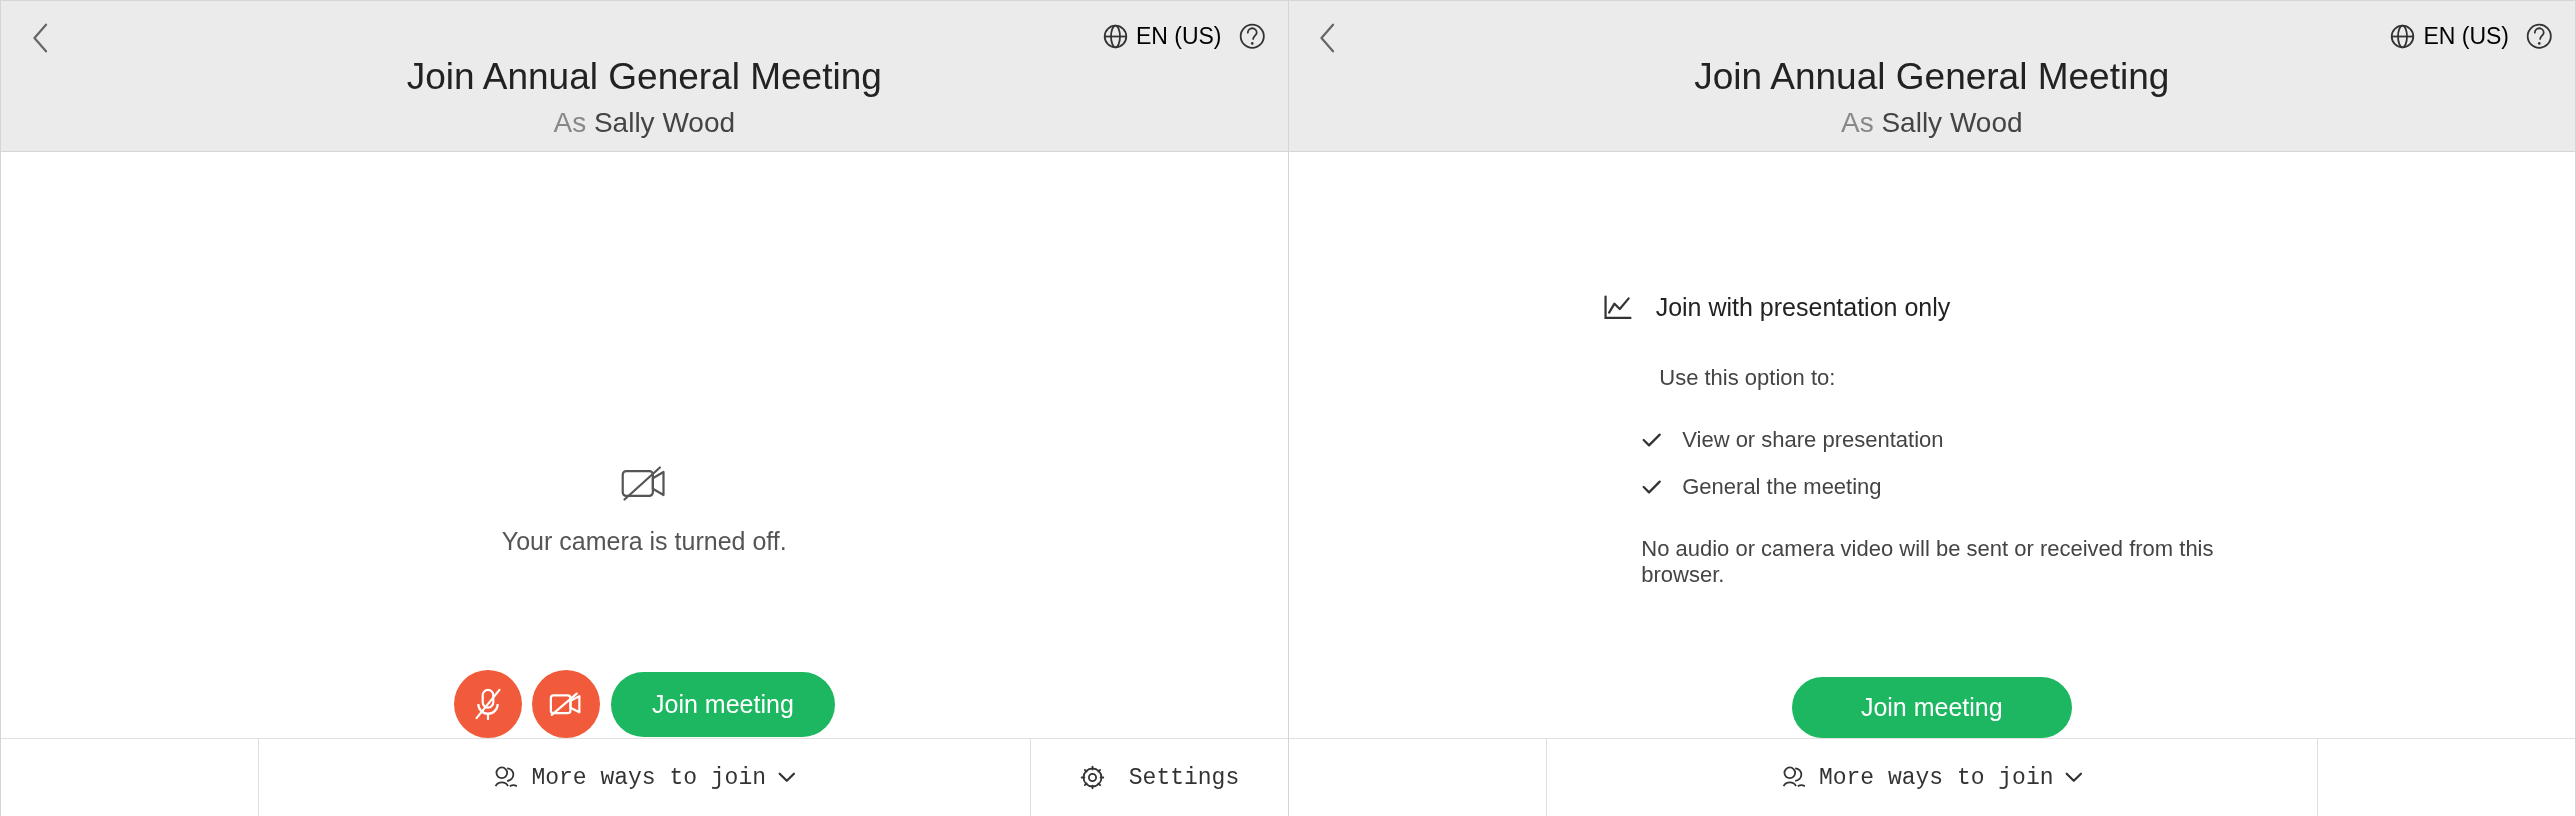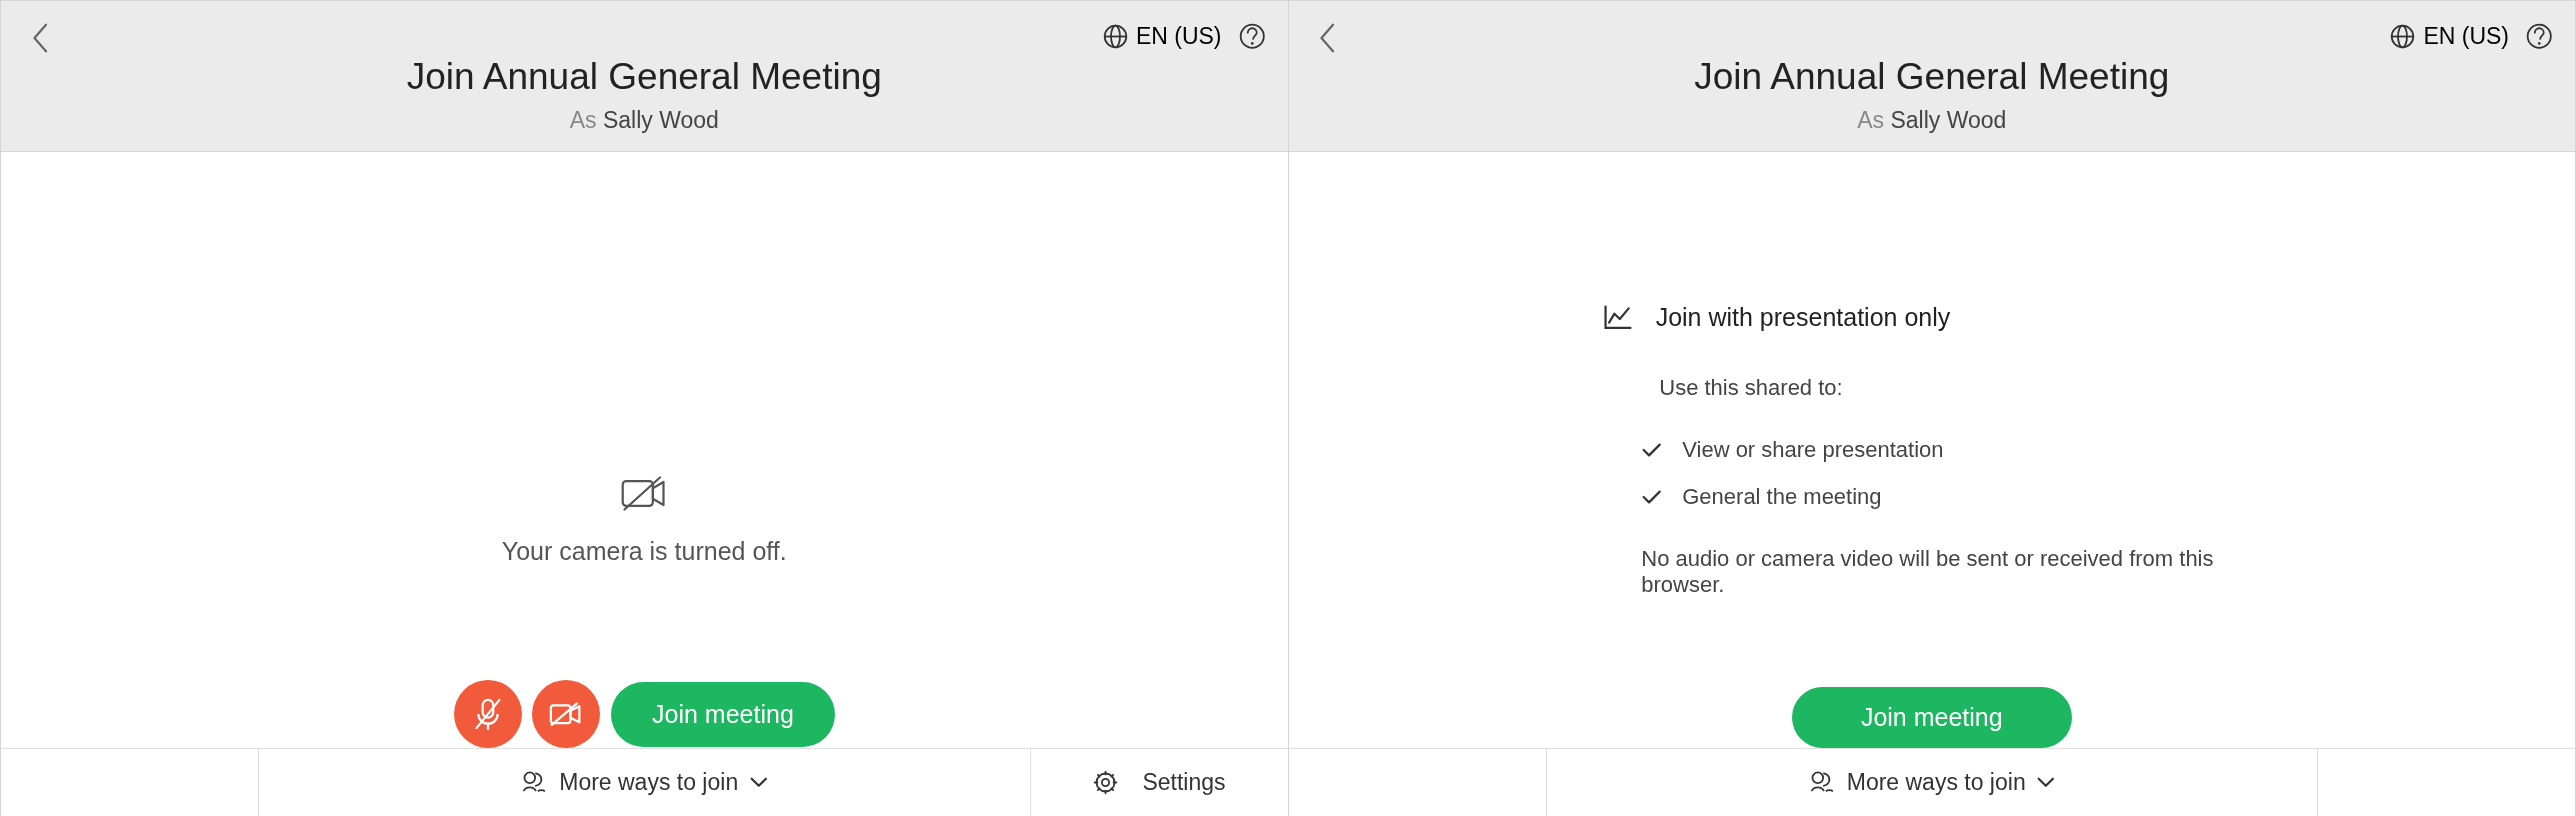--- a/index.html
+++ b/index.html
@@ -6,32 +6,32 @@
     body { font-family: -apple-system, BlinkMacSystemFont, "Segoe UI", Helvetica, Arial, sans-serif; background: #fff; width: 2576px; height: 817px; display: flex; }
     .pane { flex: 1; display: flex; flex-direction: column; border: 0.9px solid #d5d5d5; position: relative; }
     .pane + .pane { border-left: none; }
     .header { background: #ebebeb; height: 151px; position: relative; border-bottom: 0.9px solid #d5d5d5; }
     .back { position: absolute; top: 21.4px; left: 28.5px; cursor: pointer; }
     .top-right { position: absolute; top: 21.4px; right: 21.4px; display: flex; align-items: center; gap: 9px; }
     .lang { display: flex; align-items: center; gap: 7.1px; cursor: pointer; font-size: 23px; color: #000000; }
     .help { cursor: pointer; margin-left: 7.1px; }
     .title-block { text-align: center; padding-top: 55px; }
     .title { font-size: 37px; font-weight: 400; color: #222; }
-    .subtitle { margin-top: 9px; font-size: 23px; color: #888; }
+    .subtitle { margin-top: 9px; font-size: 28px; color: #888; }
     .subtitle .uname { color: #444; font-weight: 500; }
     .body { flex: 1; background: #fff; display: flex; flex-direction: column; align-items: center; justify-content: flex-end; position: relative; }
     .camera-off-block { text-align: center; margin-top: -36px; }
     .camera-off-icon { margin-bottom: 21.4px; display: inline-block; }
     .msg1 { font-size: 25px; color: #555; margin-bottom: 7.1px; }
     .msg2 { font-size: 23px; color: #555; }
     .controls-row { display: flex; align-items: center; gap: 10.7px; margin-top: 107px; }
     .icon-btn { width: 68px; height: 68px; border-radius: 50%; background: #f15a3a; display: flex; align-items: center; justify-content: center; cursor: pointer; border: none; }
     .join-btn { background: #1cb760; color: #fff; border: none; border-radius: 36px; padding: 18px 41px; font-size: 25px; font-weight: 500; cursor: pointer; }
     .join-btn2 { background: #1cb760; color: #fff; border: none; border-radius: 36px; padding: 16px 69px; font-size: 25px; font-weight: 500; cursor: pointer; margin-top: 53px; align-self: center; }
-    .footer { display: flex; border-top: 0.9px solid #e0e0e0; height: 68px; background: #fff; }
+    .footer { display: flex; border-top: 0.9px solid #e0e0e0; height: 78px; background: #fff; font-family: Liberation Mono, monospace; }
     .footer-cell { display: flex; align-items: center; justify-content: center; cursor: pointer; font-size: 23px; color: #333; gap: 10.7px; }
     .footer-spacer { width: 258px; border-right: 0.9px solid #e0e0e0; }
     .footer-main { flex: 1; }
     .footer-settings { width: 258px; border-left: 0.9px solid #e0e0e0; gap: 23px; }
     .presentation-block { width: 659px; margin-top: -71px; }
     .pres-title-row { display: flex; align-items: center; gap: 21.4px; margin-bottom: 43px; }
     .pres-title { font-size: 25px; color: #222; }
     .pres-intro { font-size: 22px; color: #444; margin-left: 57px; margin-bottom: 36px; }
     .pres-item { display: flex; align-items: center; gap: 19.6px; margin-left: 39px; margin-bottom: 21.4px; font-size: 22px; color: #444; }
     .pres-note { font-size: 22px; color: #444; margin-left: 39px; margin-top: 36px; margin-bottom: 36px; }
@@ -156,21 +156,21 @@
   </div>
   <div class="body">
     <div class="presentation-block">
       <div class="pres-title-row">
         <svg width="32" height="28.5" viewBox="0 0 36 32">
             <path d="M4 4 L4 28 L32 28" stroke="#333" stroke-width="2.5" fill="none" stroke-linecap="round"></path>
             <path d="M8 22 L14 12 L20 18 L30 6" stroke="#333" stroke-width="2.5" fill="none" stroke-linecap="round" stroke-linejoin="round"></path>
           </svg>
         <span class="pres-title">Join with presentation only</span>
       </div>
-      <div class="pres-intro">Use this shared to:</div>
+      <div class="pres-intro">Use this option to:</div>
       <div class="pres-item">
         <svg width="21.4" height="18" viewBox="0 0 24 20">
             <path d="M3 10 L9 16 L21 4" stroke="#333" stroke-width="2.5" fill="none" stroke-linecap="round" stroke-linejoin="round"></path>
           </svg>
         <span>View or share presentation</span>
       </div>
       <div class="pres-item">
         <svg width="21.4" height="18" viewBox="0 0 24 20">
             <path d="M3 10 L9 16 L21 4" stroke="#333" stroke-width="2.5" fill="none" stroke-linecap="round" stroke-linejoin="round"></path>
           </svg>

